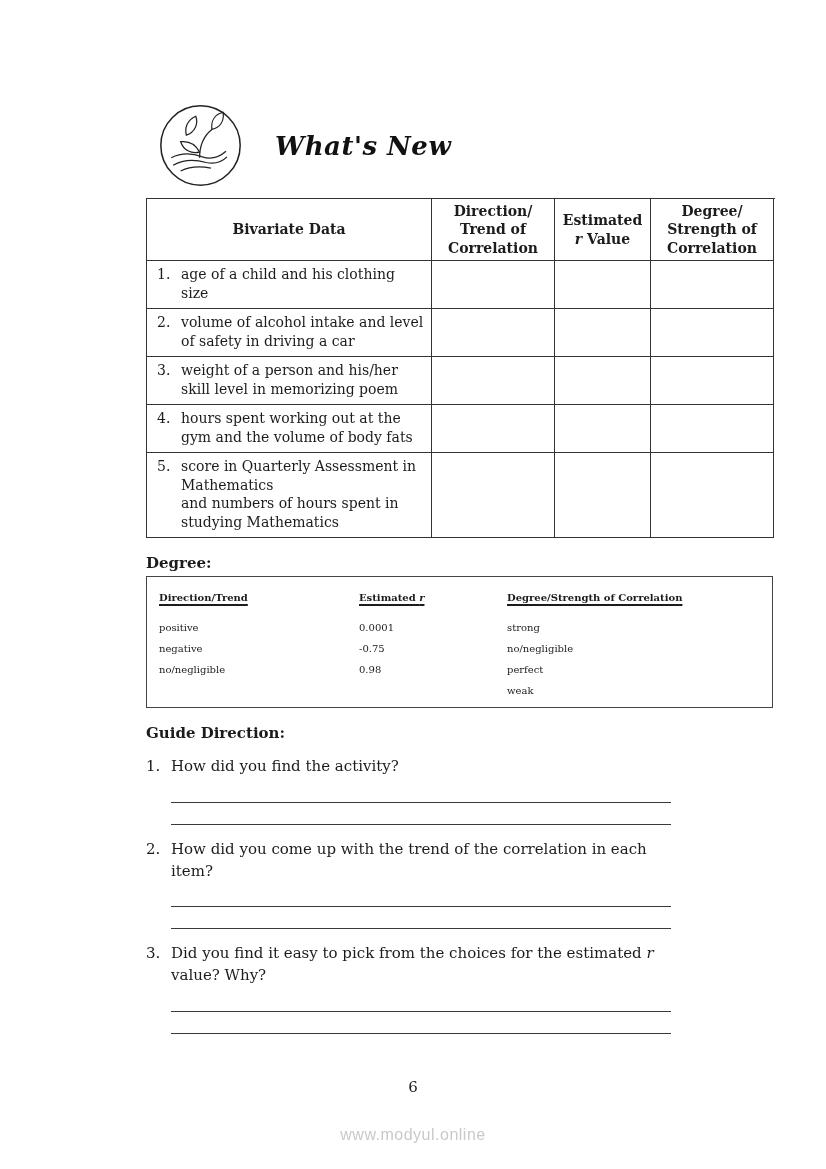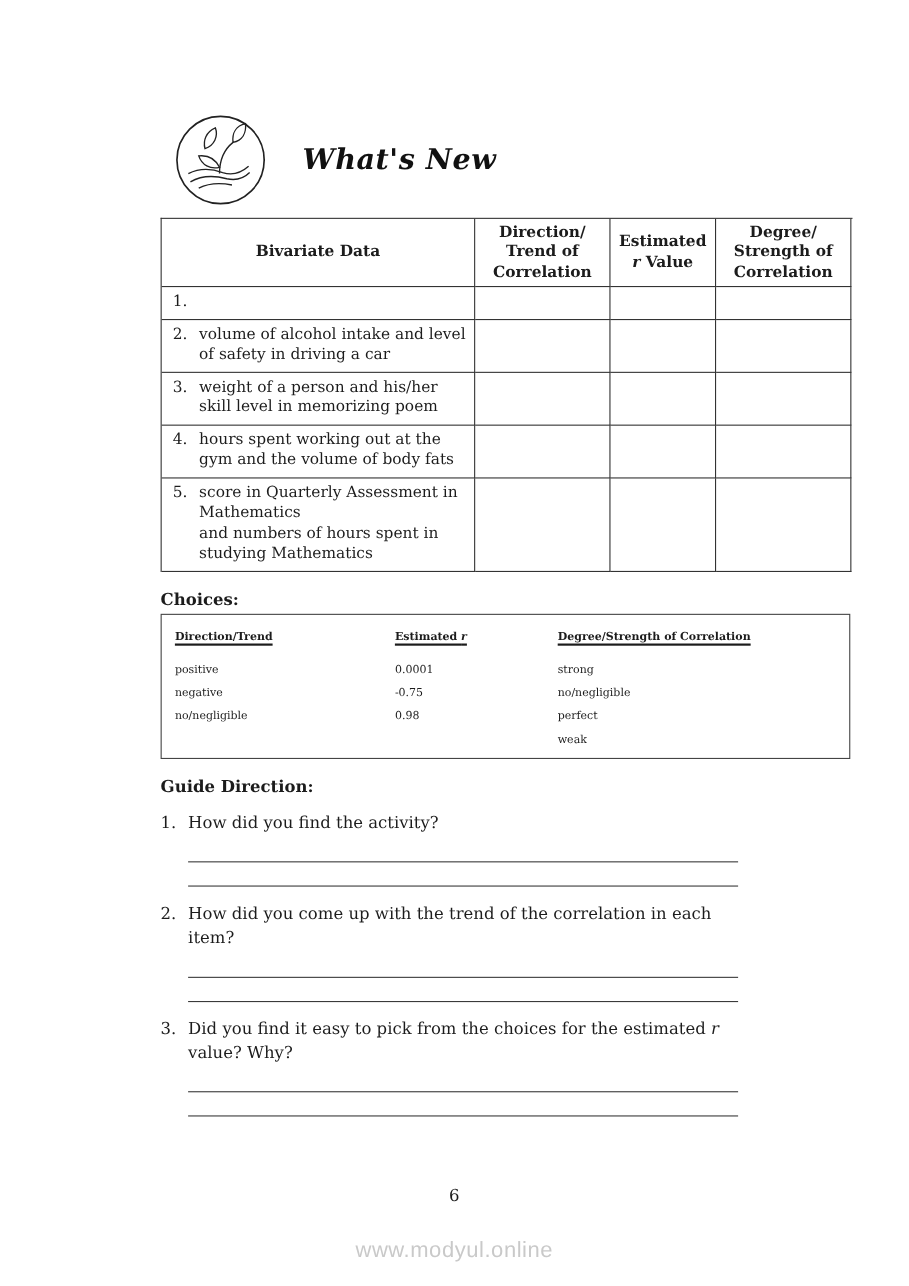--- a/index.html
+++ b/index.html
@@ -116,21 +116,21 @@
     left: 0; right: 0;
     top: 1078px;
     text-align: center;
     font-size: 15px;
   }
   .watermark {
     position: absolute;
     left: 0; right: 0;
     top: 1126px;
     text-align: center;
-    font-size: 20px;
+    font-size: 16px;
     color: #c9c9c9;
     font-family: "Liberation Sans", sans-serif;
     letter-spacing: 0.5px;
   }
 </style>
 </head>
 <body>
 
 <div class="page">
 
@@ -156,20 +156,21 @@
 Correlation</div>
     <div class="th">
         <span><span>Estimated</span><br><span class="it">r</span><span> Value</span></span>
       </div>
     <div class="th pre">Degree/
 Strength of
 Correlation</div>
 
     <div class="td td-item">
       <span class="num">1.</span>
+      <span class="itemtext pre">age of a child and his clothing size</span>
     </div>
     <div class="td"></div>
     <div class="td"></div>
     <div class="td"></div>
 
     <div class="td td-item">
       <span class="num">2.</span>
       <span class="itemtext pre">volume of alcohol intake and level of safety in driving a car</span>
     </div>
     <div class="td"></div>
@@ -195,21 +196,21 @@
     <div class="td td-item">
       <span class="num">5.</span>
       <span class="itemtext pre">score in Quarterly Assessment in Mathematics
 and numbers of hours spent in studying Mathematics</span>
     </div>
     <div class="td"></div>
     <div class="td"></div>
     <div class="td"></div>
   </div>
 
-  <div class="choices-label">Choices:</div>
+  <div class="choices-label">Degree:</div>
 
   <div class="choices-box">
     <div>
       <span class="ch-h">Direction/Trend</span>
       <div class="ch-items">
         <div class="ch-item">positive</div>
         <div class="ch-item">negative</div>
         <div class="ch-item">no/negligible</div>
       </div>
     </div>

